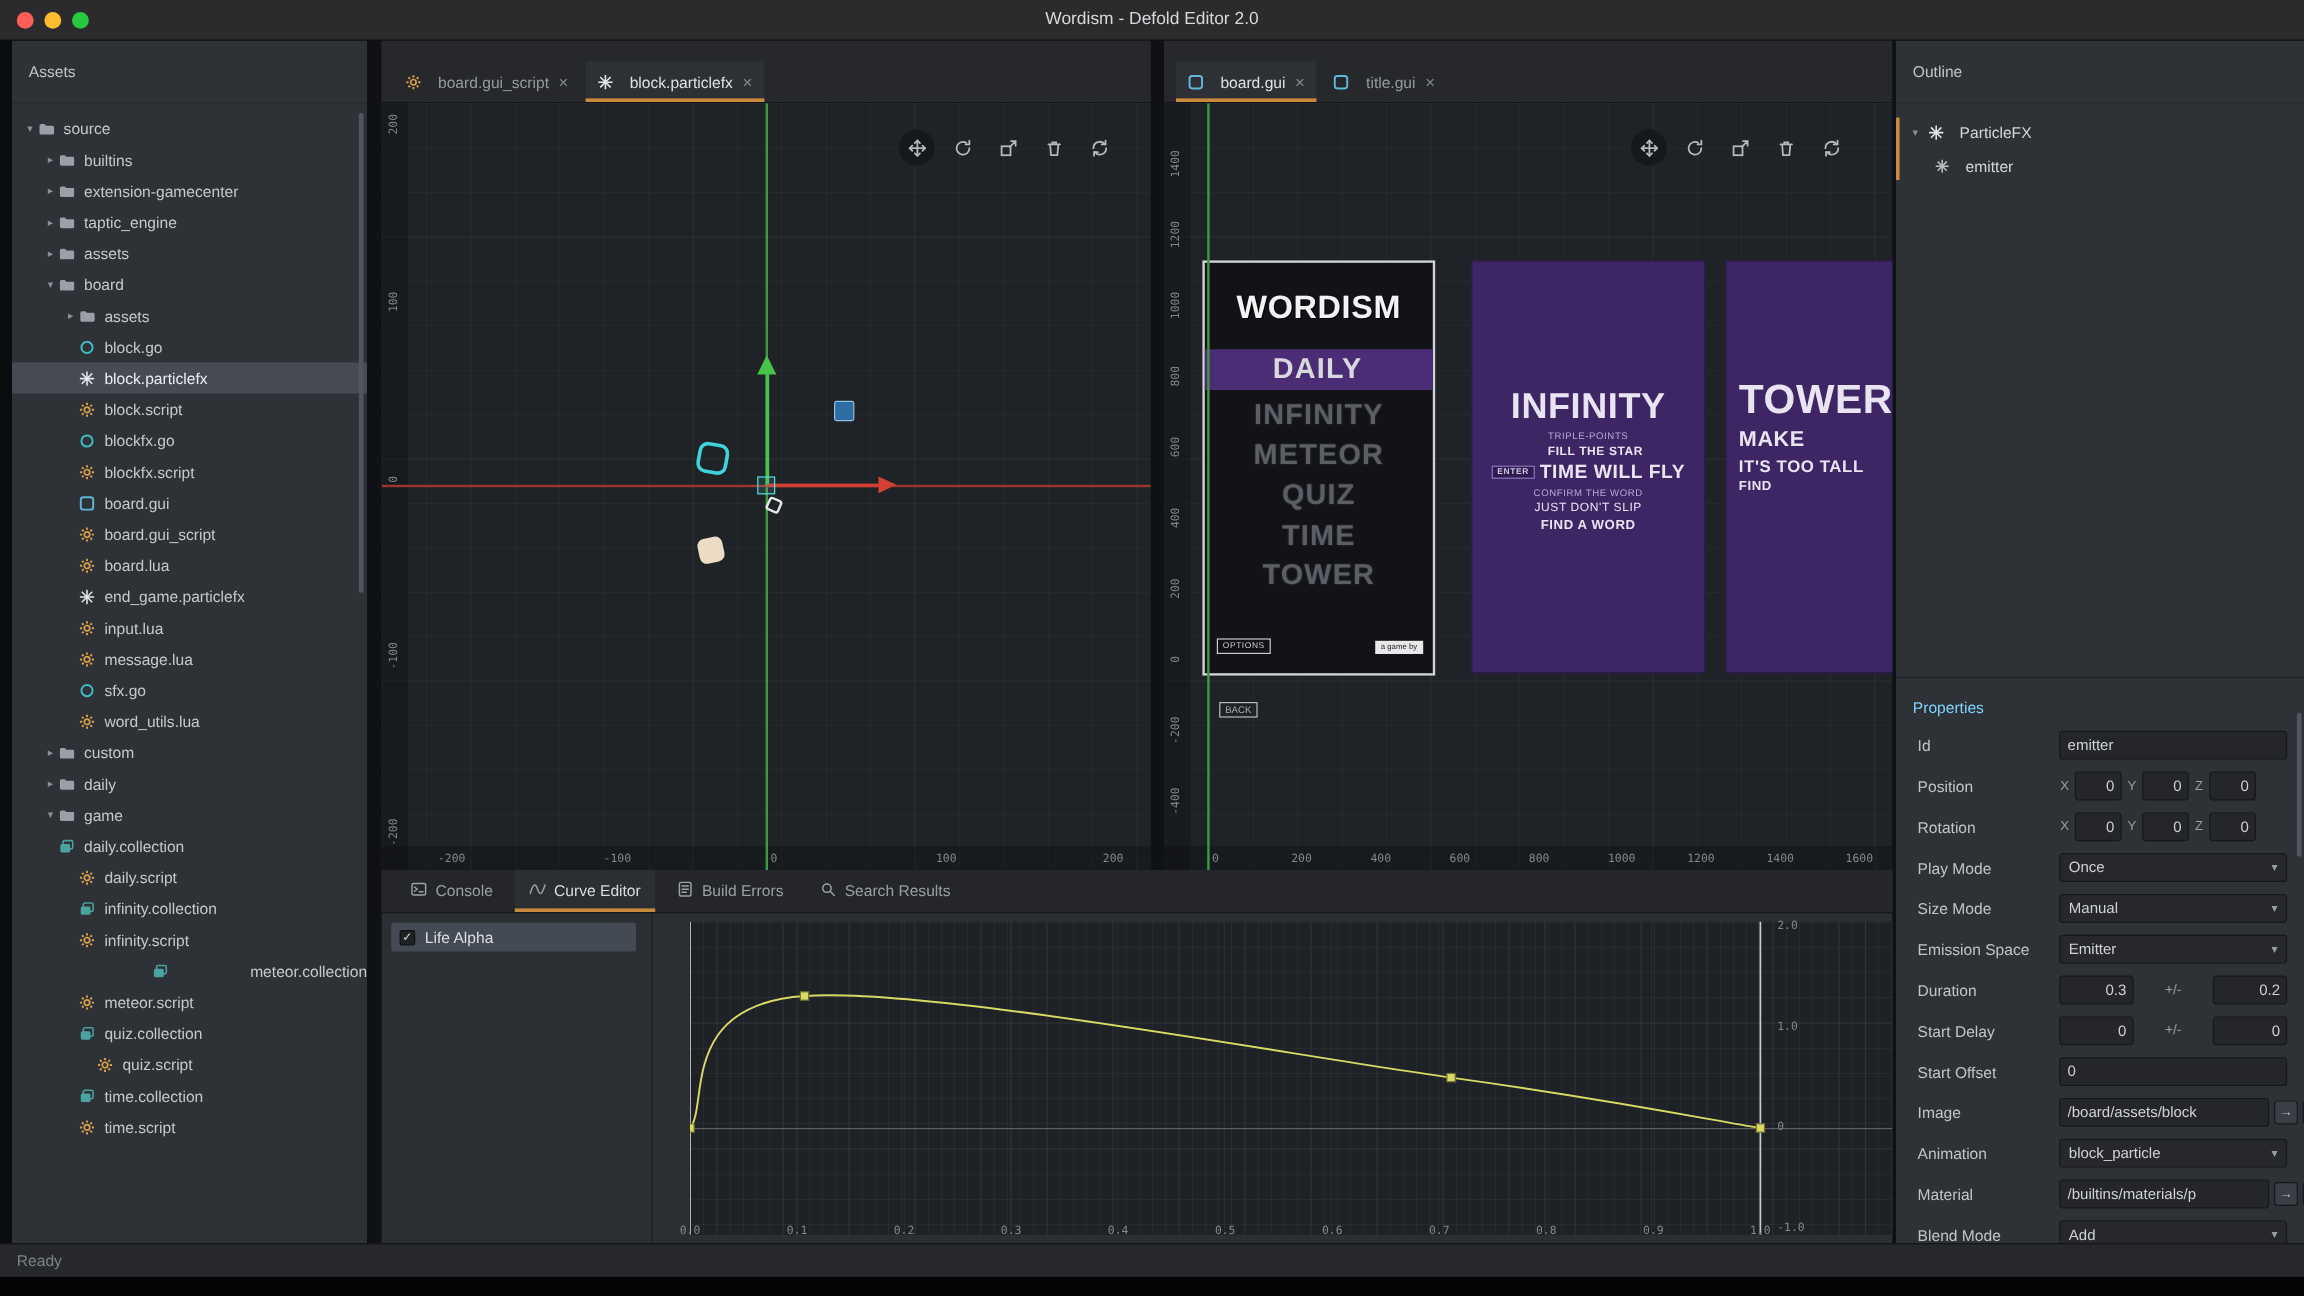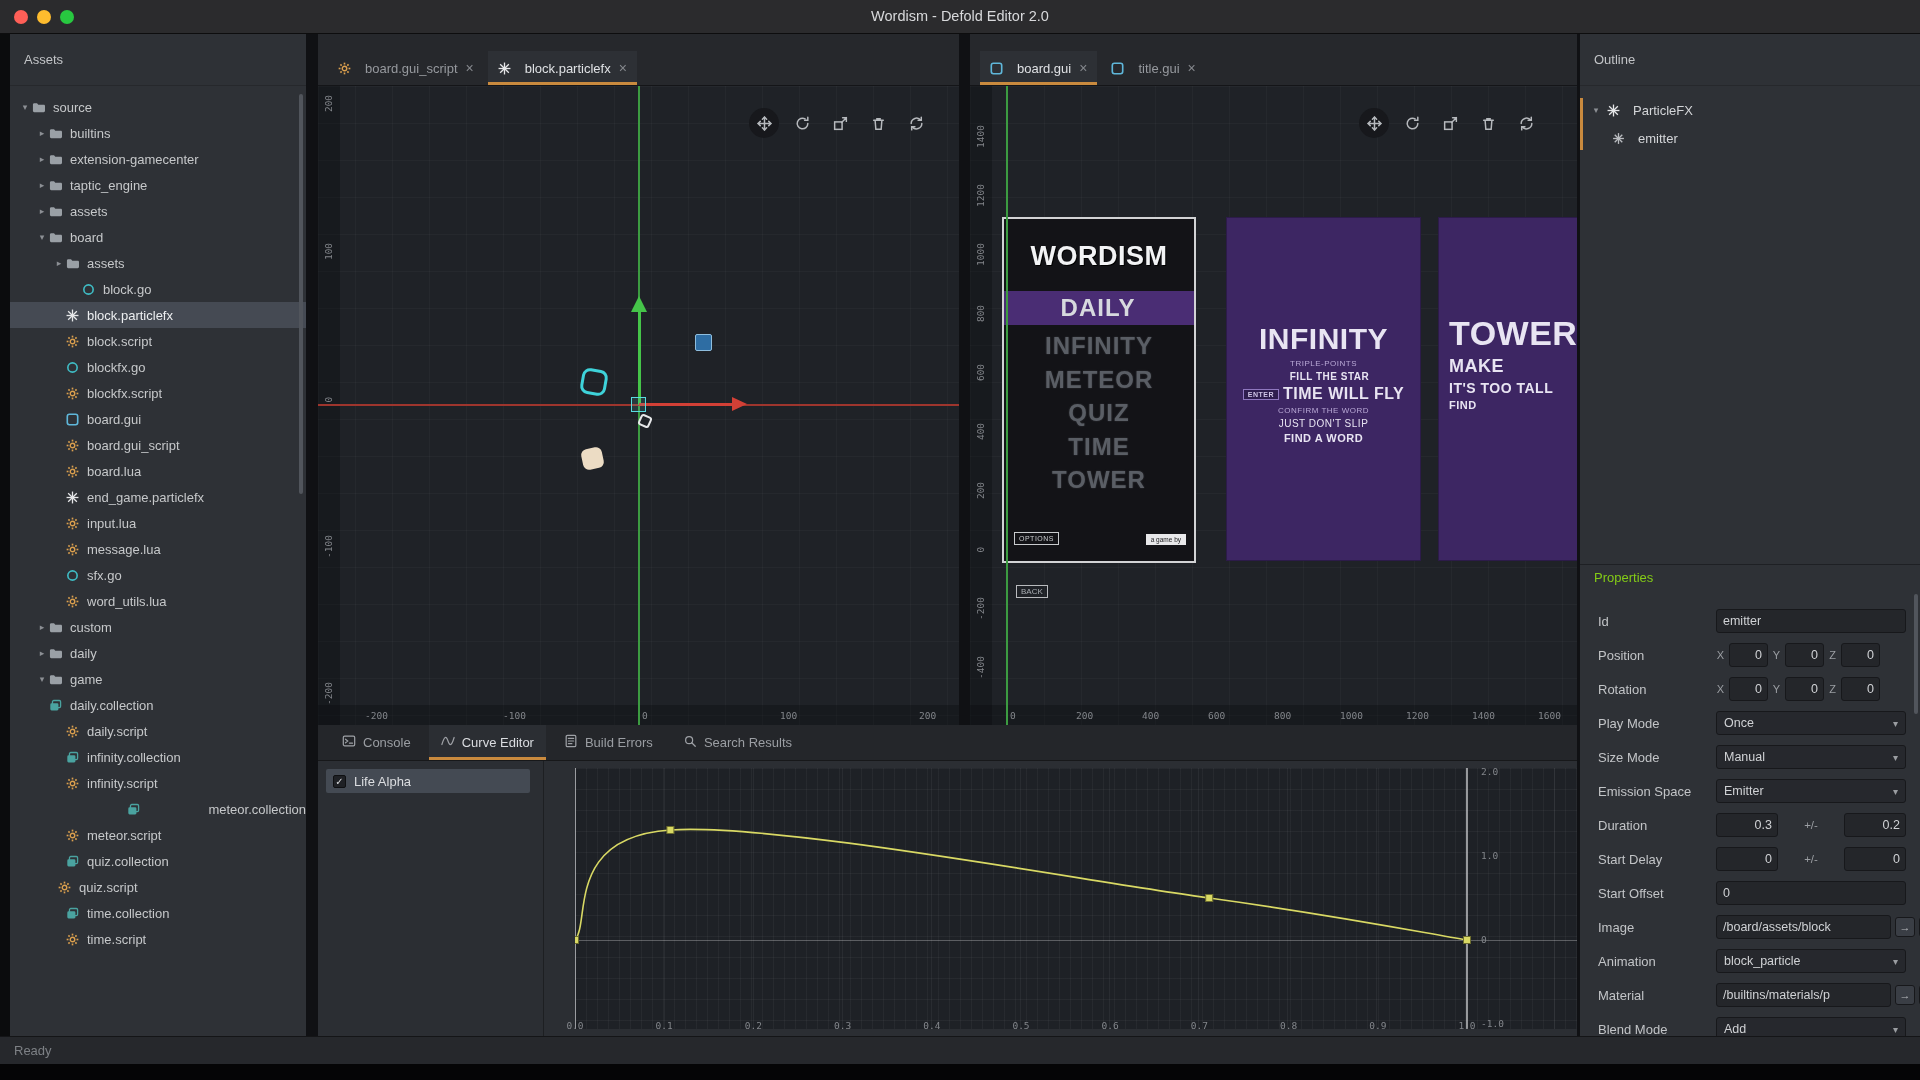--- a/index.html
+++ b/index.html
@@ -126,21 +126,21 @@
     font-family:"DejaVu Sans Mono", monospace; font-size:9.5px; color:#83868b; }
   .ytick { position:absolute; left:906px; width:30px; font-family:"DejaVu Sans Mono", monospace;
     font-size:9.5px; color:#83868b; }
 
   
   .right-panel { left:1580px; top:0; width:340px; height:1002px; overflow:hidden; }
   .outline-row { display:flex; align-items:center; height:28px; font-size:13px; color:#d4d6d9; padding-left:10px; gap:5px; }
   .outline-row .arrow { flex:0 0 12px; width:12px; }
   .outline-accent { position:absolute; left:0; top:64px; width:3px; height:52px; background:#c98a3e; }
   .props-divider { position:absolute; left:0; right:0; top:530px; height:1px; background:#1e2024; }
-  .props-header { position:absolute; top:536px; left:0; right:0; font-size:13px; color:#84cc16; padding-left:14px; }
+  .props-header { position:absolute; top:548px; left:0; right:0; font-size:13px; color:#7dd3fc; padding-left:14px; }
   .props { position:absolute; top:570px; left:0; right:0; bottom:0; overflow:hidden; }
   .prow { display:flex; align-items:center; height:34px; padding:0 14px 0 18px; }
   .plab { width:118px; font-size:13px; color:#c2c4c7; flex:0 0 118px; }
   .pctl { flex:1; display:flex; align-items:center; gap:4px; }
   .pin { background:#24262a; border:1px solid #17181b; border-radius:3px; height:24px; color:#d0d2d5;
     font-size:12.5px; font-family:"Liberation Sans", sans-serif; padding:0 6px; outline:none; }
   .pin.wide { flex:1; min-width:0; }
   .pin.v3 { width:39px; flex:0 0 39px; text-align:right; padding:0 5px; }
   .pin.pair { width:62px; flex:0 0 62px; text-align:right; padding:0 5px; }
   .pin.res { flex:1; min-width:0; }
@@ -231,21 +231,21 @@
         </div>
         <div class="trow" style="padding-left: 42px;">
           <span class="arrow">▸</span>
           <span class="ficon">
             <svg viewBox="0 0 14 12">
               <path d="M1 3c0-.8.6-1.5 1.4-1.5h3L6.8 3h5.8c.8 0 1.4.6 1.4 1.4v5.1c0 .8-.6 1.5-1.4 1.5H2.4C1.6 11 1 10.4 1 9.5z" fill="#9aa0a6"></path>
             </svg>
           </span>
           <span class="tlabel">assets</span>
         </div>
-        <div class="trow" style="padding-left: 58px;">
+        <div class="trow" style="padding-left: 42px;">
           <span class="arrow"></span>
           <span class="ficon">
             <svg viewBox="0 0 12 12">
               <circle cx="6" cy="6" r="4.3" fill="none" stroke="#3fbcc4" stroke-width="1.5"></circle>
             </svg>
           </span>
           <span class="tlabel">block.go</span>
         </div>
         <div class="trow sel" style="padding-left: 42px;">
           <span class="arrow"></span>
@@ -552,21 +552,21 @@
         <div class="trow" style="padding-left: 42px;">
           <span class="arrow"></span>
           <span class="ficon">
             <svg viewBox="0 0 12 12">
               <rect x="3.2" y="1.4" width="7.5" height="6.5" rx="1.2" fill="none" stroke="#4aa3a0" stroke-width="1.2"></rect>
               <rect x="1.2" y="4" width="7.5" height="6.5" rx="1.2" fill="#4aa3a0"></rect>
             </svg>
           </span>
           <span class="tlabel">quiz.collection</span>
         </div>
-        <div class="trow" style="padding-left: 34px;">
+        <div class="trow" style="padding-left: 18px; margin-left: 39px;">
           <span class="arrow"></span>
           <span class="ficon">
             <svg viewBox="0 0 12 12">
               <circle cx="6" cy="6" r="2.1" fill="none" stroke="#dca04e" stroke-width="1.3"></circle>
               <g stroke="#dca04e" stroke-width="1.5">
                 <line x1="6" y1="0.6" x2="6" y2="2.3"></line>
                 <line x1="6" y1="9.7" x2="6" y2="11.4"></line>
                 <line x1="0.6" y1="6" x2="2.3" y2="6"></line>
                 <line x1="9.7" y1="6" x2="11.4" y2="6"></line>
                 <line x1="2.2" y1="2.2" x2="3.4" y2="3.4"></line>

